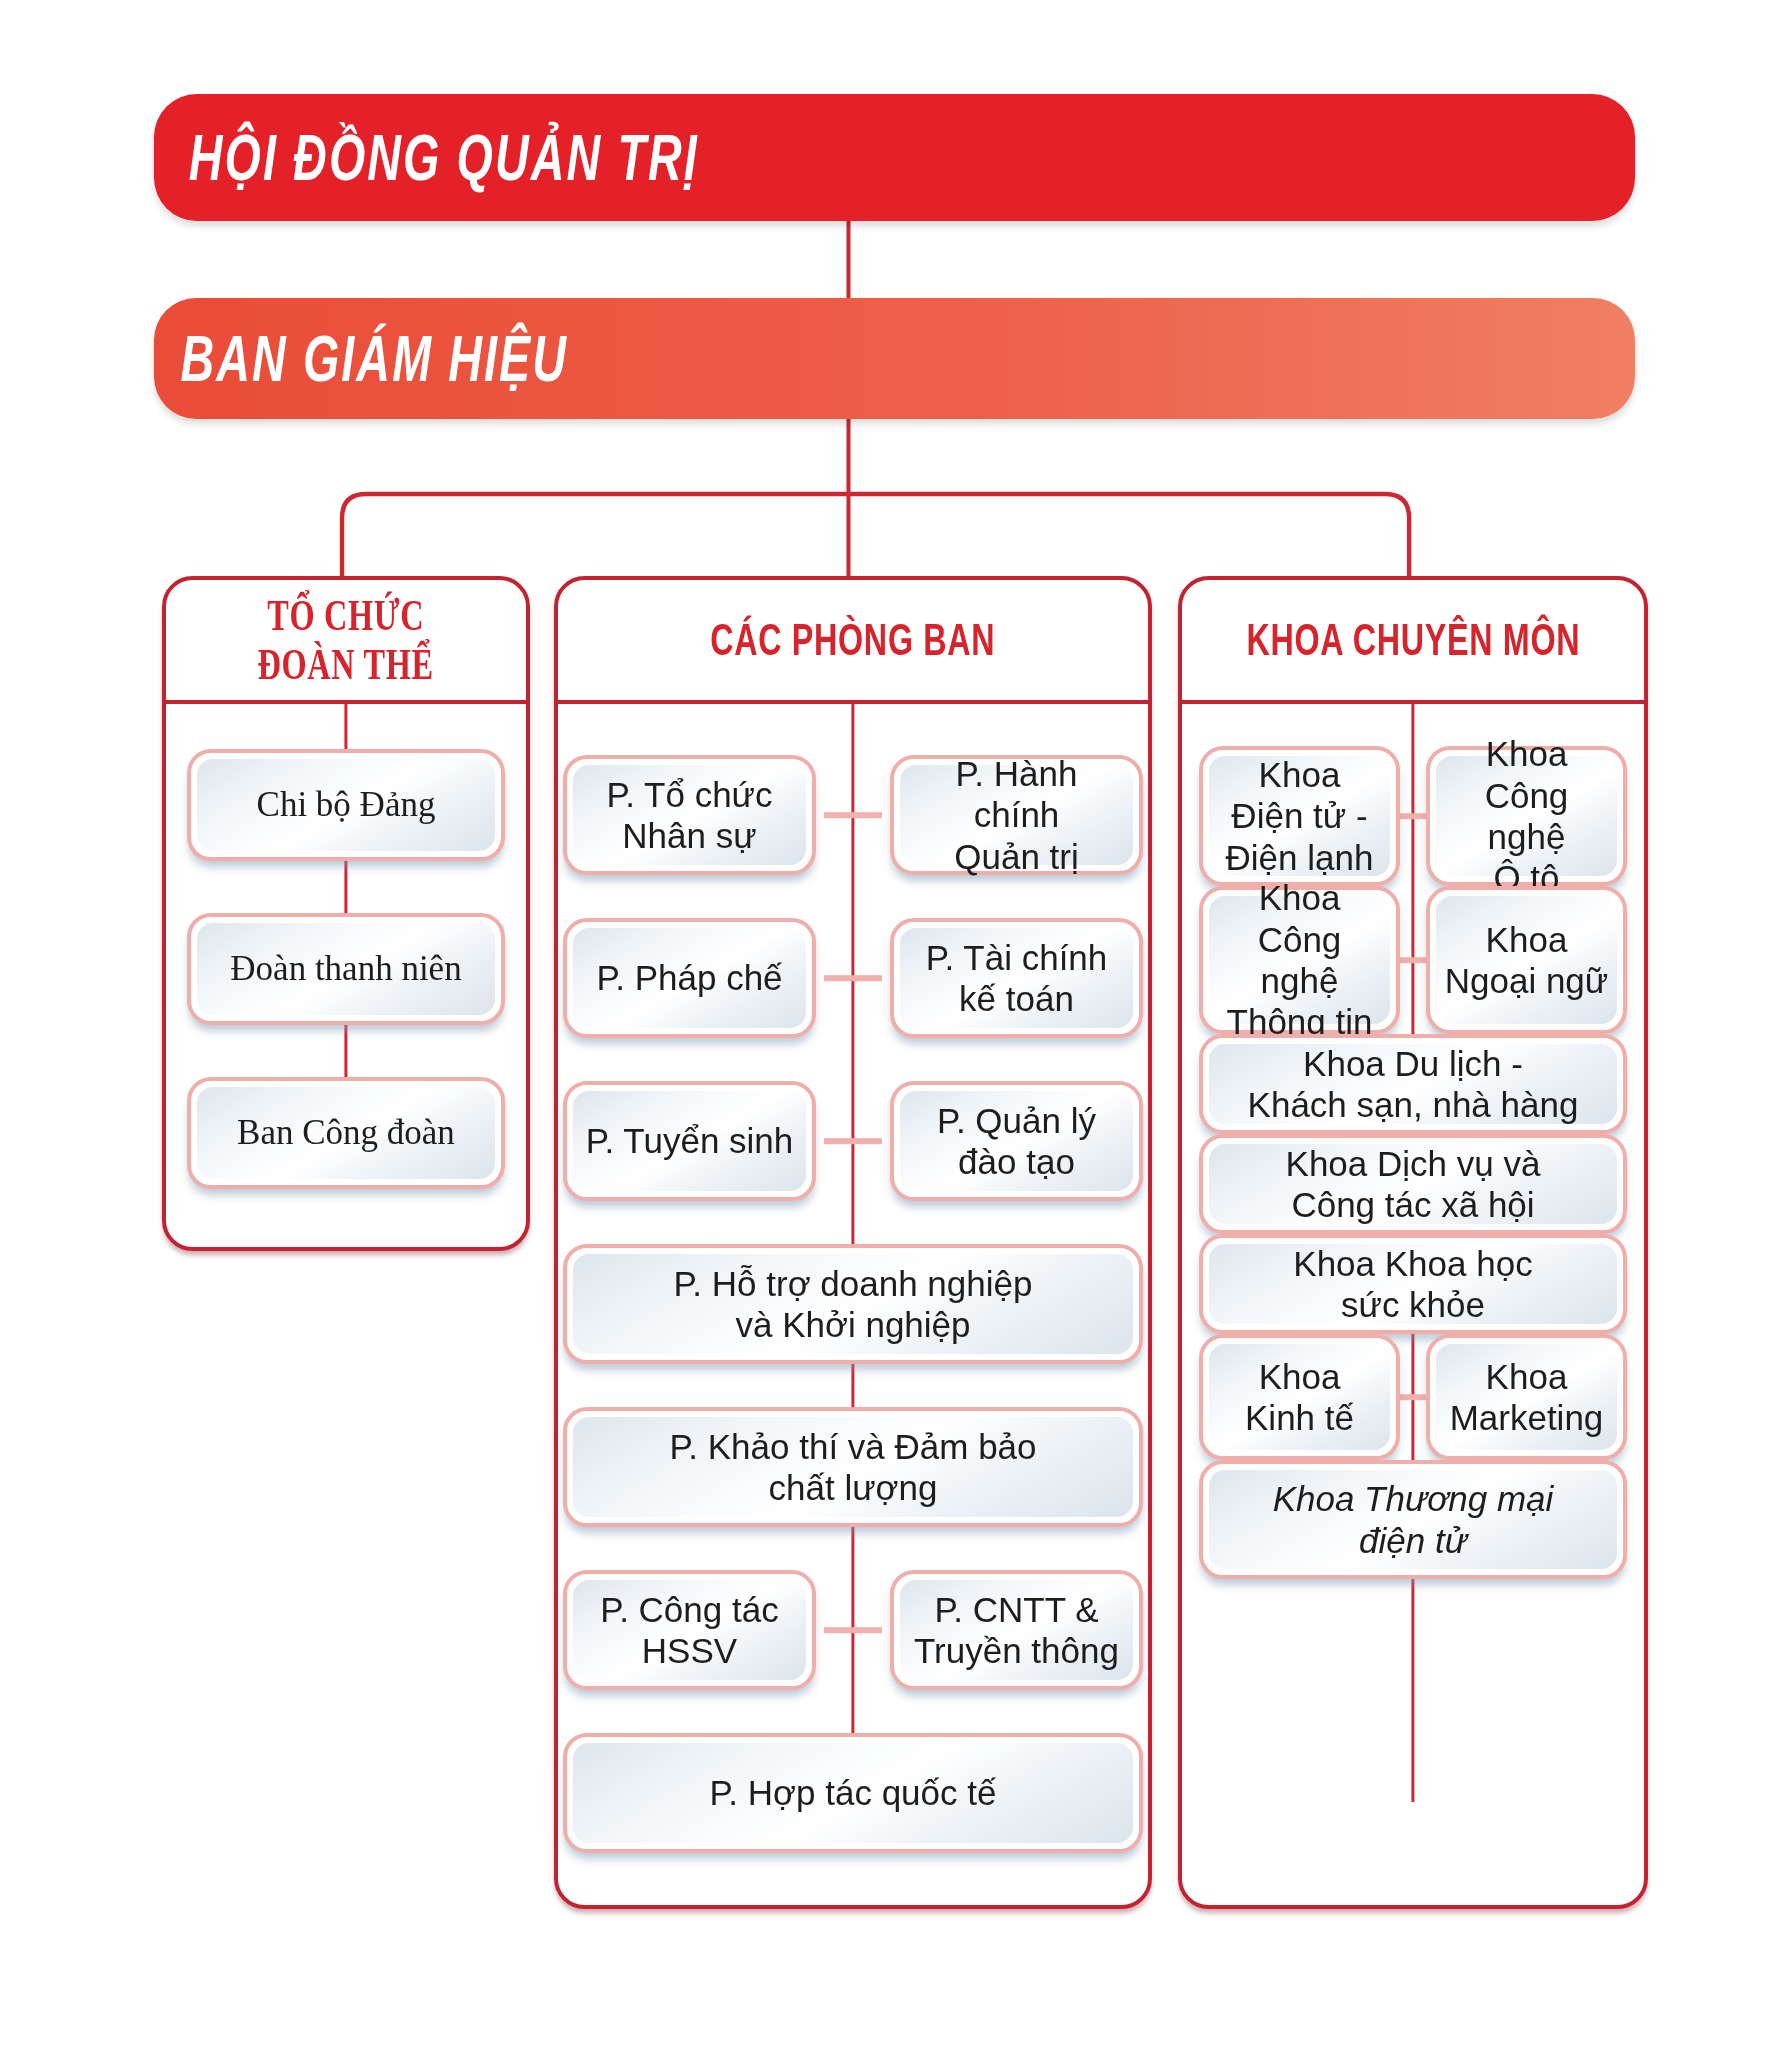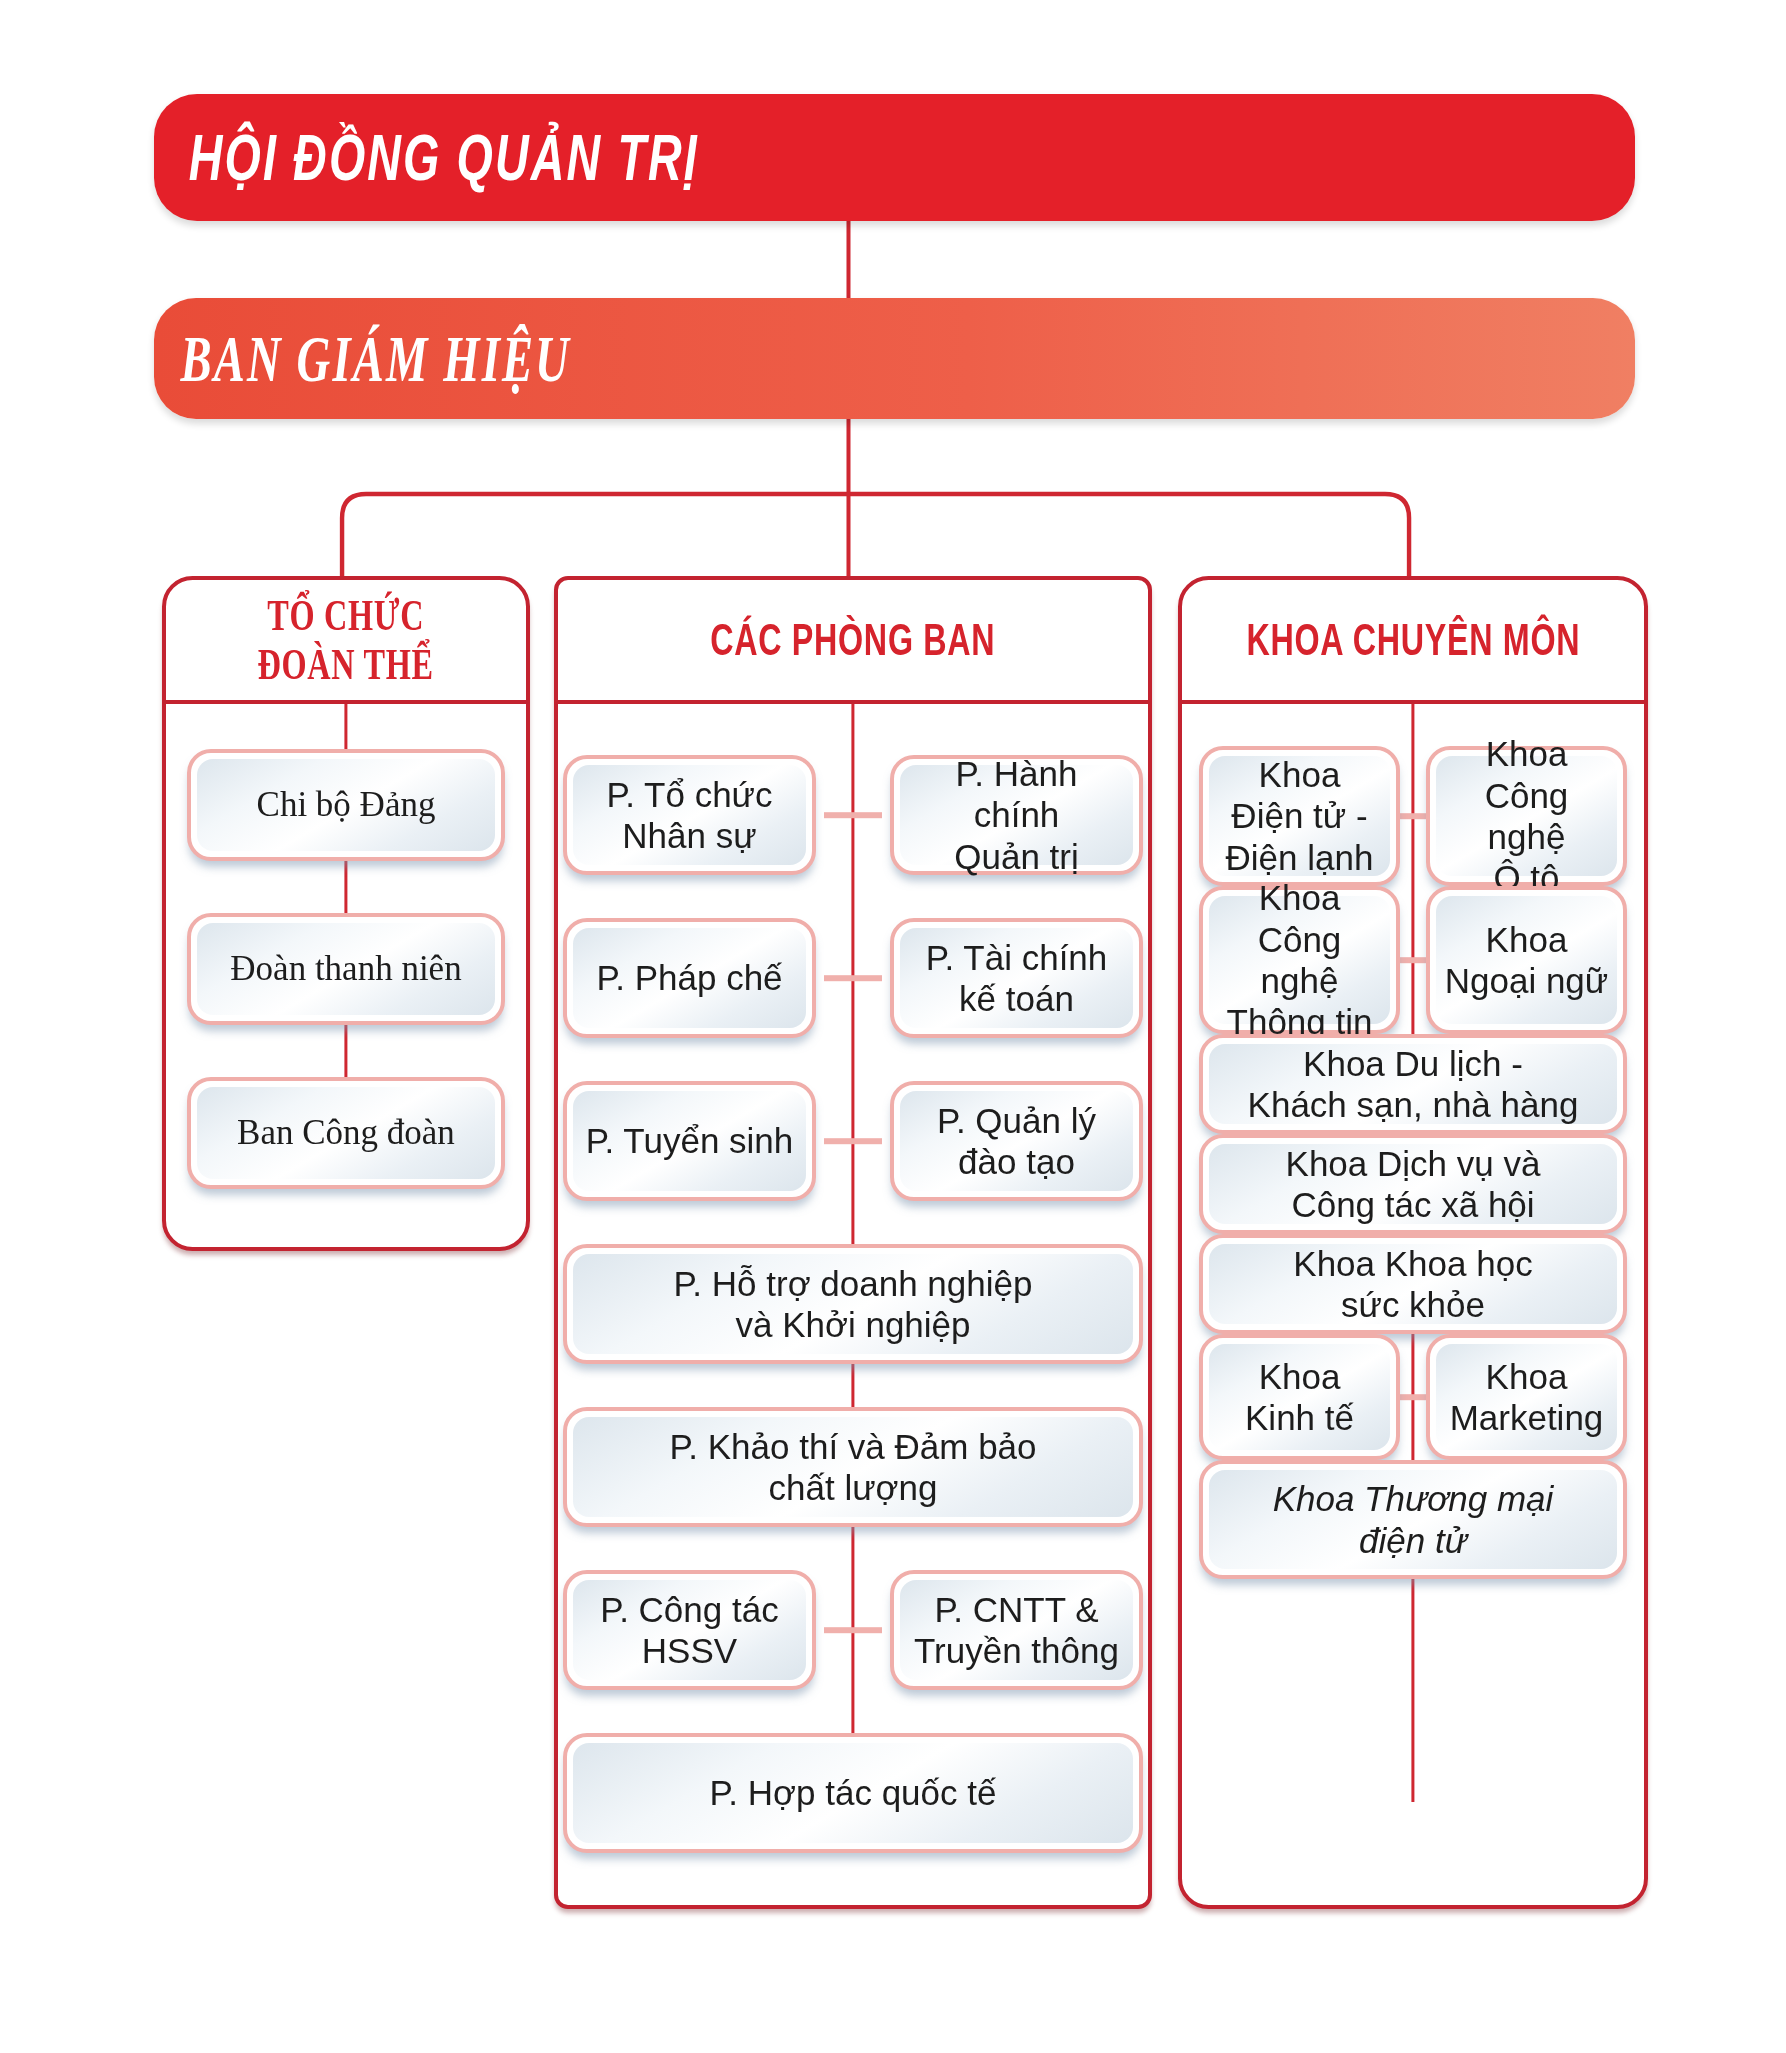--- a/index.html
+++ b/index.html
@@ -7,34 +7,34 @@
     position:relative;width:1786px;height:2053px;background:#ffffff;overflow:hidden;
     font-family:"Liberation Sans","DejaVu Sans",sans-serif;
   }
   
   .banner{
     position:absolute;left:154px;width:1481px;display:flex;align-items:center;justify-content:flex-start;
     color:#ffffff;box-shadow:0 4.8px 7.2px rgba(0,0,0,.14);
   }
   .banner-board{top:94px;height:127px;border-radius:43px;background:#e42029;}
   .banner-principals{top:298px;height:121px;border-radius:42px;
-    background:linear-gradient(90deg,#e94c38 0%,#ee5f49 55%,#f07f63 100%);font-family:Liberation Serif, serif;}
+    background:linear-gradient(90deg,#e94c38 0%,#ee5f49 55%,#f07f63 100%);}
   .banner-text{
     font-size:53px;font-weight:bold;font-style:italic;letter-spacing:2.4px;
     display:inline-block;transform:scale(.88,1.22);white-space:pre-line;
   }
   
   .connectors{position:absolute;left:0;top:0;width:1786px;height:2053px;}
   
   .col{
     position:absolute;top:576px;background:#ffffff;border:4px solid #c32330;border-radius:30.5px;
     box-shadow:0 5.6px 5.6px -1.6px rgba(110,20,25,.35);
   }
   .col-1{left:162px;width:360px;height:667px;font-family:Liberation Serif, serif;}
-  .col-2{left:554px;width:590px;height:1325px;border-radius:14px;}
+  .col-2{left:554px;width:590px;height:1325px;}
   .col-3{left:1178px;width:462px;height:1325px;}
   .col-header{
     position:absolute;top:0;left:0;right:0;height:120px;
     display:flex;align-items:center;justify-content:center;color:#d6232c;
   }
   .col-header-text{
     font-weight:bold;font-size:38px;line-height:1.12;text-align:center;letter-spacing:0.8px;
     display:inline-block;transform:scale(.85,1.15);white-space:pre-line;
   }
   .col-divider{position:absolute;left:0;right:0;top:120px;height:4px;background:#c32330;}

